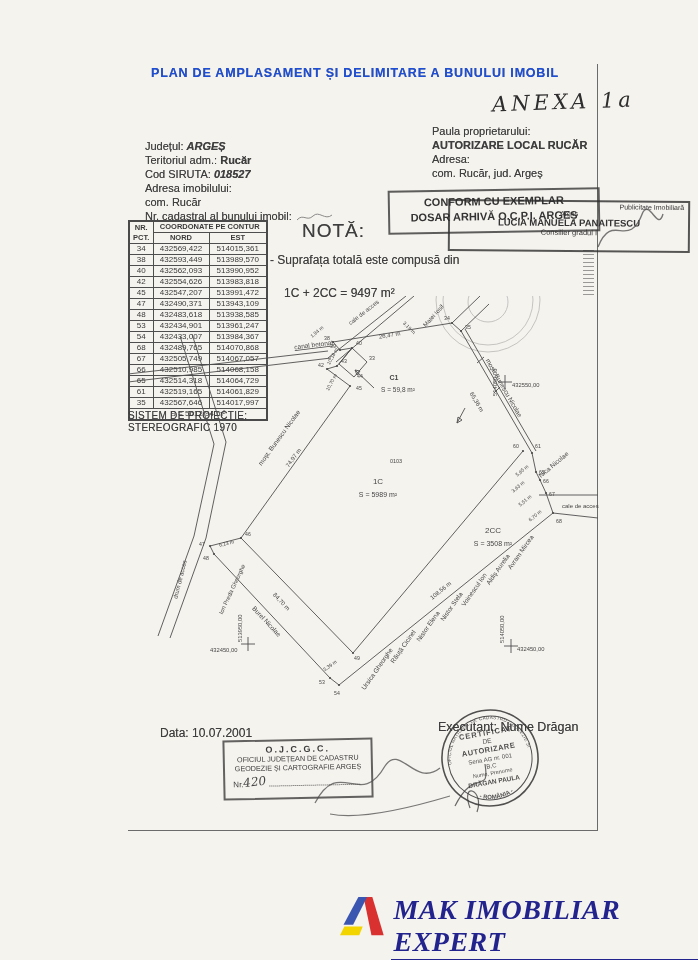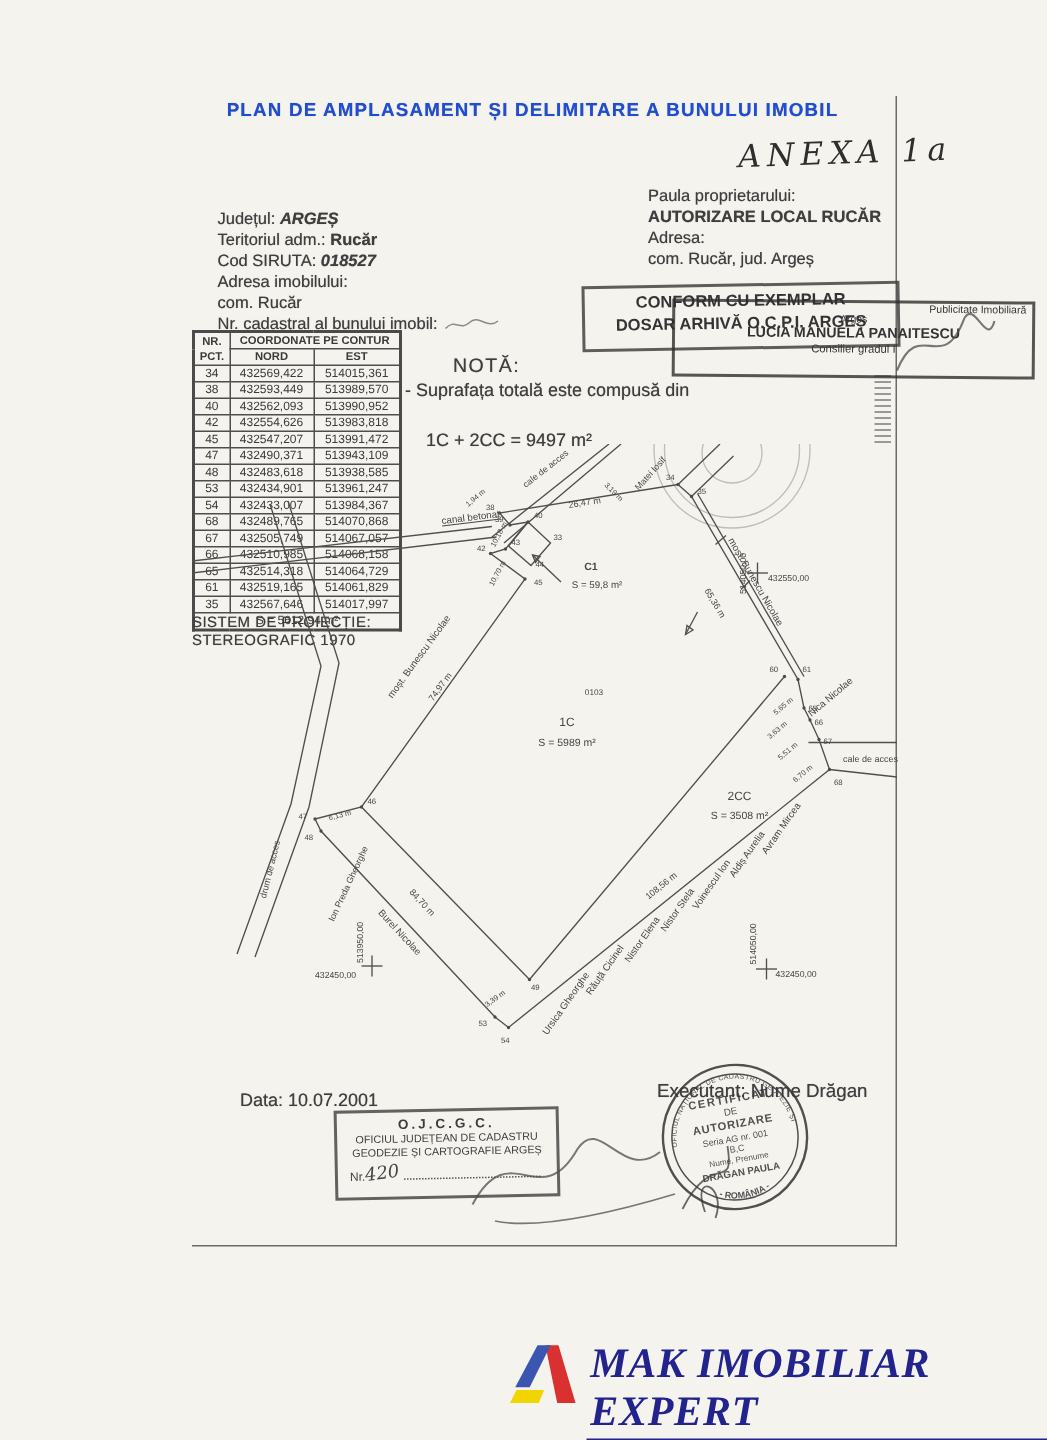--- a/index.html
+++ b/index.html
@@ -22,21 +22,21 @@
   #owner{left:432px;top:124px;font-size:11px;line-height:14px}
   
   #stamp-conform{left:388px;top:189px;width:212px;height:44px;border:2px solid rgba(55,55,55,.8);transform:rotate(-1deg);text-align:center;font-size:11px;font-weight:bold;color:#343434;padding-top:3px;line-height:15px}
   #stamp-panaitescu{left:448px;top:200px;width:242px;height:52px;border:2px solid rgba(45,45,45,.8);transform:rotate(.5deg);color:#343434;padding:1px 4px;z-index:3}
   #stamp-panaitescu .l1{font-size:7px;text-align:right}
   #stamp-panaitescu .l2{font-size:7px;text-align:center}
   #stamp-panaitescu .l3{font-size:9.5px;font-weight:bold;text-align:center}
   #stamp-panaitescu .l4{font-size:7.5px;text-align:center}
   #barcode-mark{left:583px;top:250px;width:11px;height:46px;background:repeating-linear-gradient(180deg,#4f4f4f 0 1.5px,transparent 1.5px 4px);opacity:.55}
   
-  #nota-title{left:302px;top:236px;font-size:13px;letter-spacing:1px}
+  #nota-title{left:302px;top:220px;font-size:19px;letter-spacing:1px}
   #nota-l1{left:270px;top:253px;font-size:12px}
   #nota-l2{left:284px;top:286px;font-size:12px}
   
   #coord-table{left:128px;top:220px;border-collapse:collapse;background:transparent}
   #coord-table td,#coord-table th{border:1px solid #4e4e4e;font-size:8px;font-weight:normal;text-align:center;padding:0 1px;height:10px;line-height:10px;color:#3a3a3a}
   #coord-table{border:2px solid #4a4a4a}
   #coord-table .hdr{font-size:7.5px;font-weight:bold}
   #coord-table .nr{width:24px}
   #coord-table .nc{width:56px}
   #coord-table .ec{width:58px}

